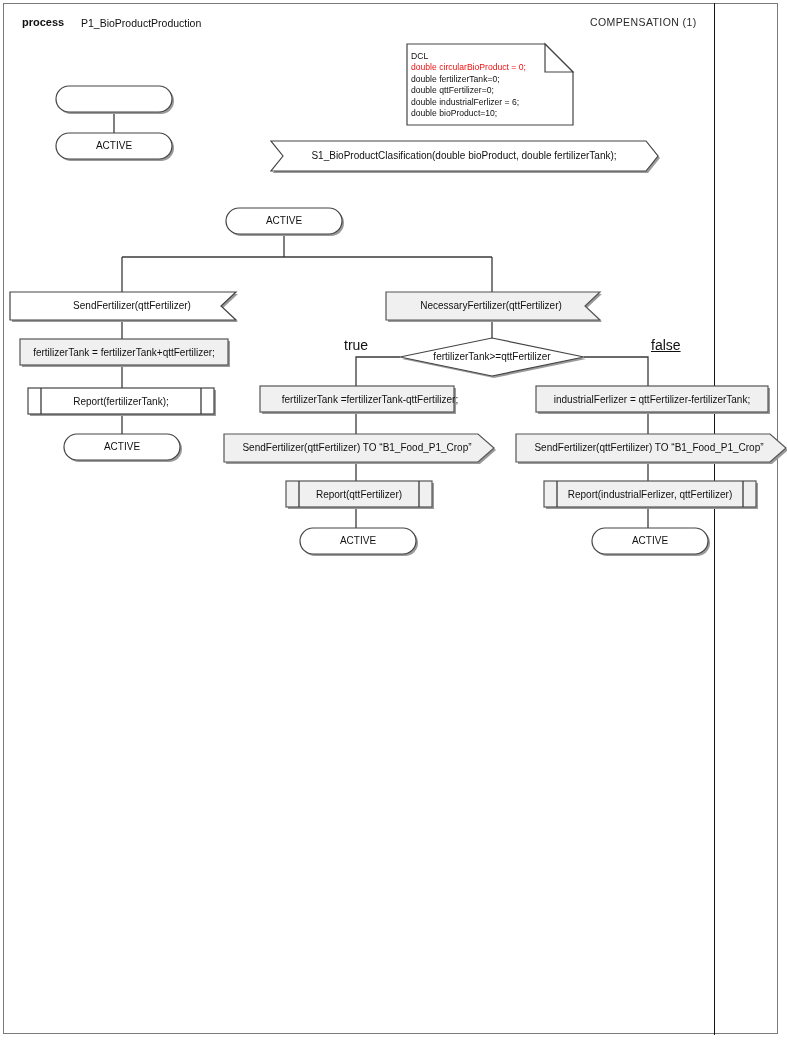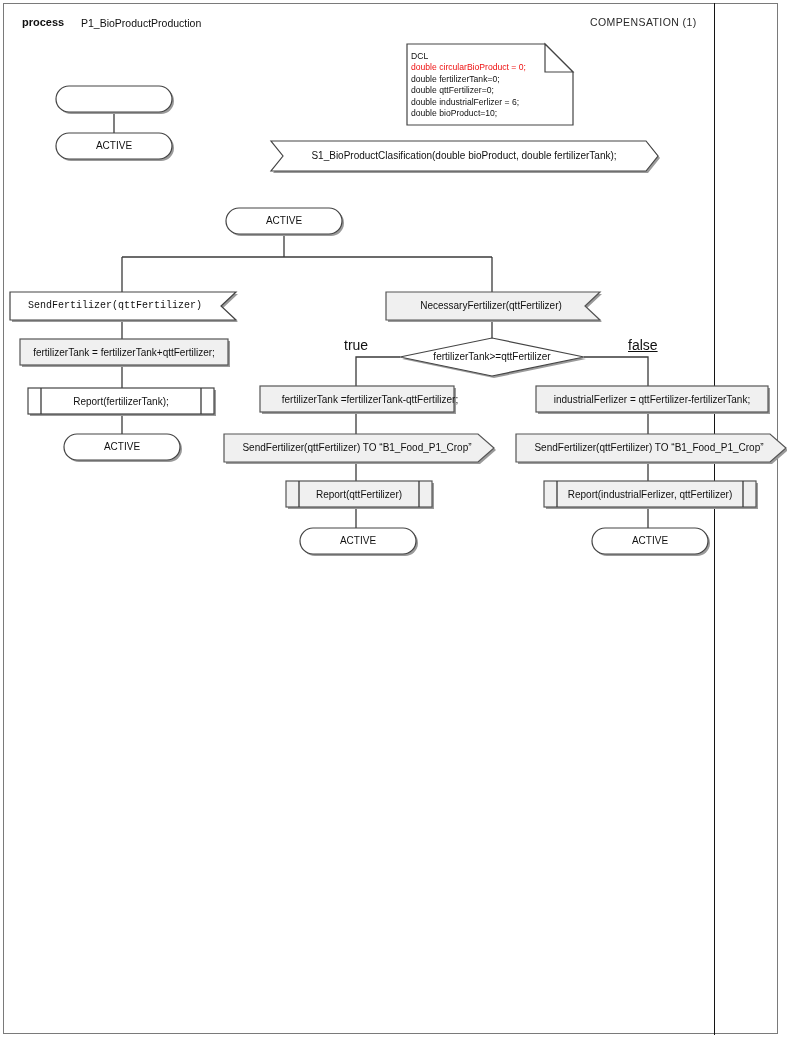--- a/index.html
+++ b/index.html
@@ -234,35 +234,35 @@
     <div>double industrialFerlizer = 6;</div>
     <div>double bioProduct=10;</div>
   </div>
 
   <div class="lbl centered" style="left:114px; top:140px;">ACTIVE</div>
 
   <div class="lbl centered" style="left:464px; top:150px;">S1_BioProductClasification(double bioProduct, double  fertilizerTank);</div>
 
   <div class="lbl centered" style="left:284px; top:215px;">ACTIVE</div>
 
-  <div class="lbl centered" style="left:115px; top:300px;font-family:Liberation Mono, monospace;">SendFertilizer(qttFertilizer)</div>
+  <div class="lbl centered" style="left:132px; top:300px;">SendFertilizer(qttFertilizer)</div>
 
   <div class="lbl centered" style="left:491px; top:300px;">NecessaryFertilizer(qttFertilizer)</div>
 
   <div class="lbl centered" style="left:124px; top:347px;">fertilizerTank = fertilizerTank+qttFertilizer;</div>
 
   <div class="lbl centered" style="left:121px; top:396px;">Report(fertilizerTank);</div>
 
   <div class="lbl centered" style="left:122px; top:441px;">ACTIVE</div>
 
   <div class="lbl centered" style="left:492px; top:351px;">fertilizerTank&gt;=qttFertilizer</div>
 
   <div class="edge-lbl" style="left:344px; top:337px;">true</div>
 
-  <div class="edge-lbl" style="left:628px; top:337px;text-decoration:underline;">false</div>
+  <div class="edge-lbl" style="left:651px; top:337px;text-decoration:underline;">false</div>
 
   <div class="lbl centered" style="left:370px; top:394px;">fertilizerTank =fertilizerTank-qttFertilizer;</div>
 
   <div class="lbl centered" style="left:357px; top:442px;">SendFertilizer(qttFertilizer) TO “B1_Food_P1_Crop”</div>
 
   <div class="lbl centered" style="left:359px; top:489px;">Report(qttFertilizer)</div>
 
   <div class="lbl centered" style="left:358px; top:535px;">ACTIVE</div>
 
   <div class="lbl centered" style="left:652px; top:394px;">industrialFerlizer = qttFertilizer-fertilizerTank;</div>

